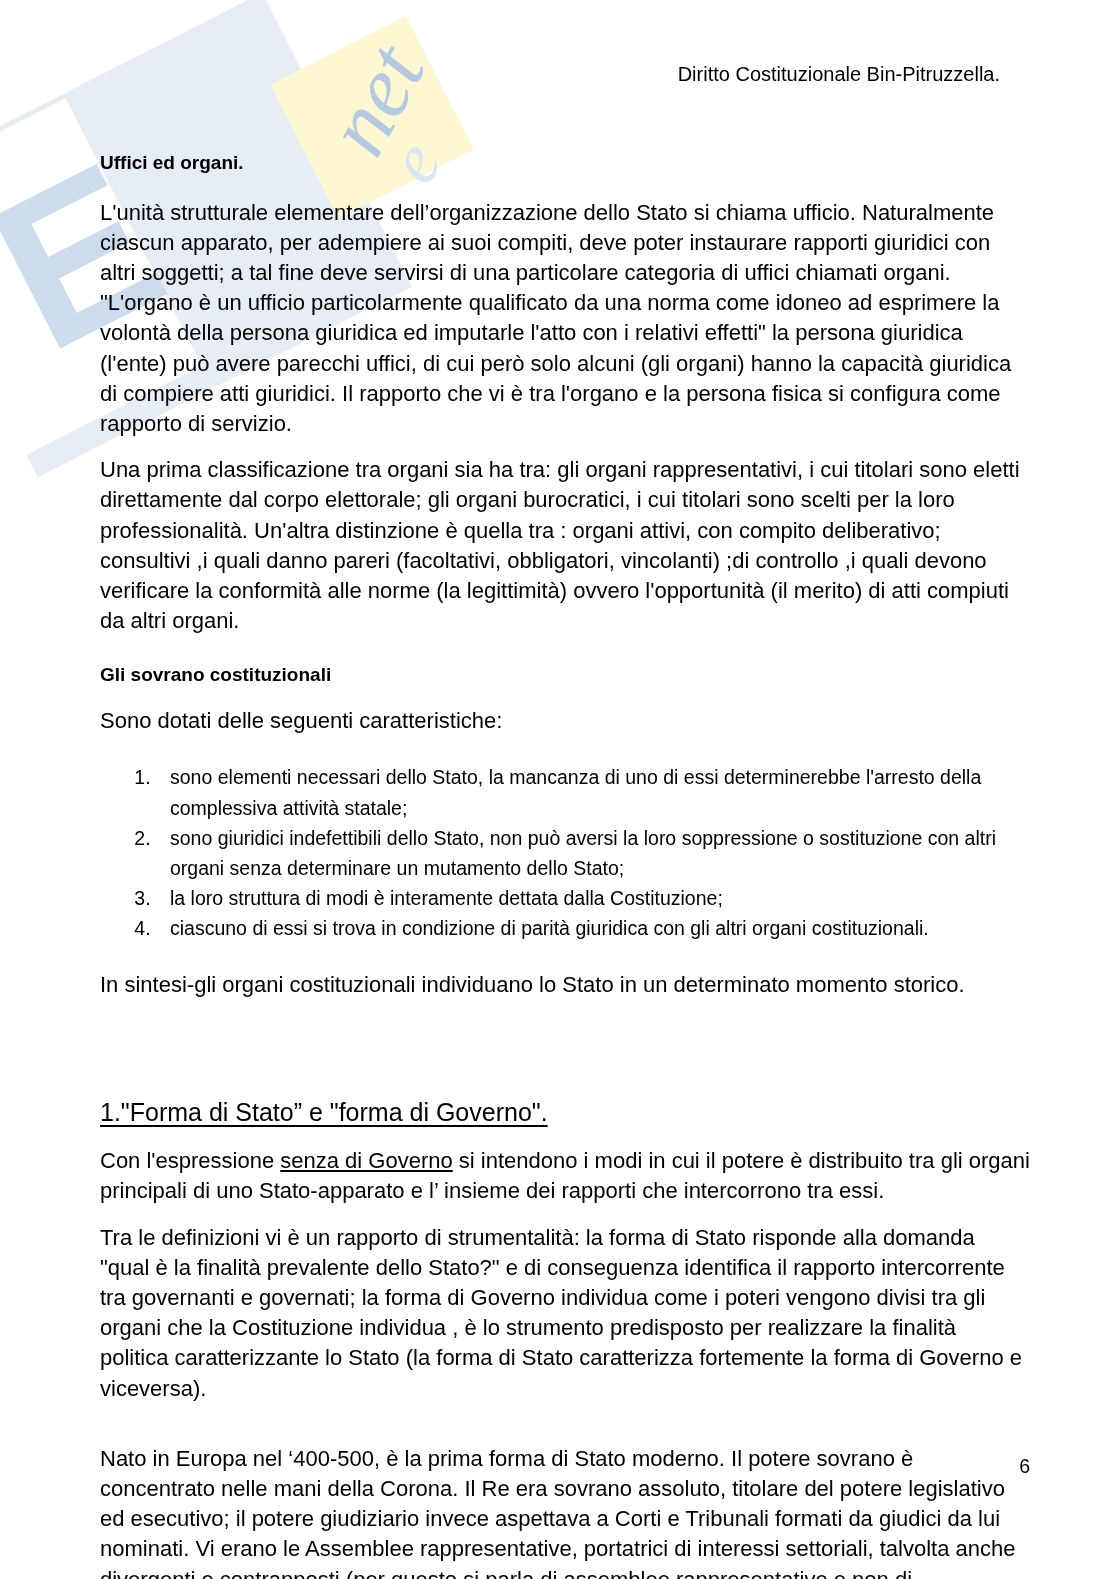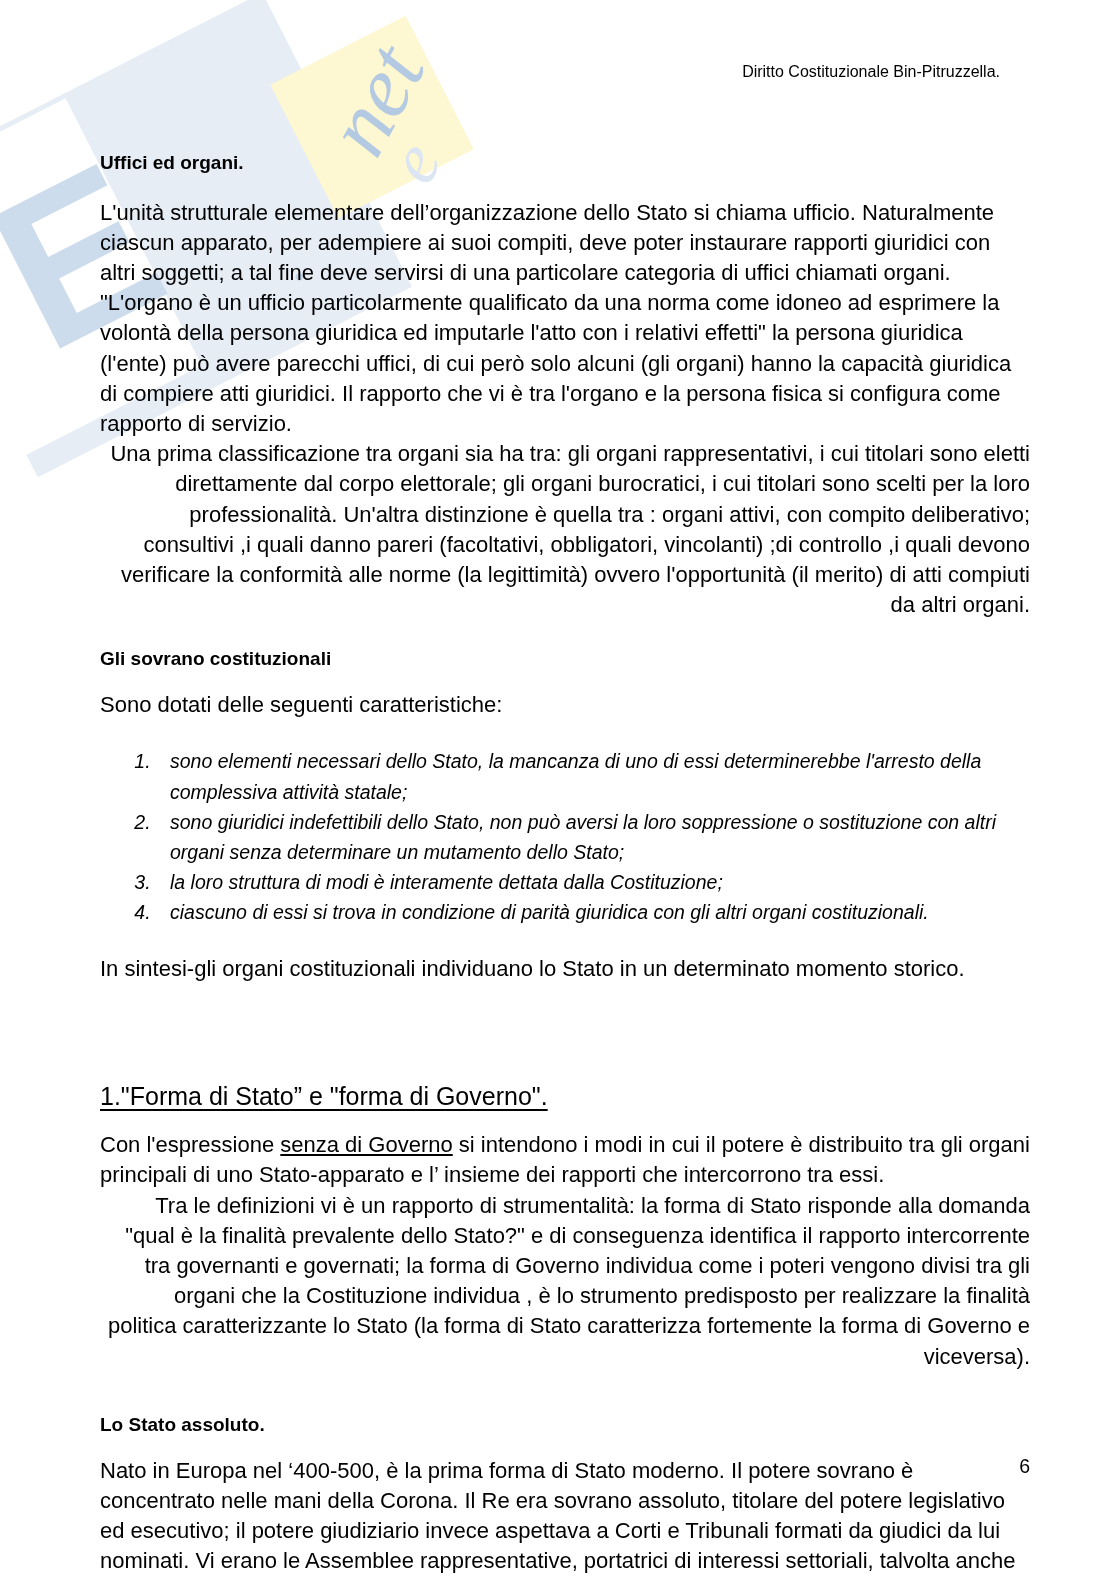--- a/index.html
+++ b/index.html
@@ -106,21 +106,21 @@
     inset: 0;
     z-index: 2;
   }
 
   .doc-header {
     position: absolute;
     left: 0;
     top: 63px;
     width: 1000px;
     text-align: right;
-    font-size: 16px;
+    font-size: 20px;
     color: #000;
   }
 
   .body-col {
     position: absolute;
     left: 100px;
     top: 150px;
     width: 930px;
   }
 
@@ -131,21 +131,21 @@
     line-height: 1.35;
   }
   h2.sec-head.tight { margin-bottom: 18px; }
 
   p.para {
     font-size: 22px;
     line-height: 30.2px;
     margin: 0;
     text-align: left;
   }
-  p.para + p.para { margin-top: 0; text-align: right; }
+  p.para + p.para { margin-top: 16px; }
 
   .gap-sm { height: 18px; }
   .gap-md { height: 26px; }
   .gap-lg { height: 40px; }
   .gap-xl { height: 96px; }
 
   h1.main-head {
     font-size: 25px;
     font-weight: normal;
     margin: 0;
@@ -160,21 +160,20 @@
 
   ol.num-list {
     margin: 0;
     padding: 0 0 0 56px;
     font-size: 19.5px;
     line-height: 30.2px;
   }
   ol.num-list li {
     margin: 0 0 0 0;
     padding-left: 14px;
-    font-style: italic;
   }
   ol.num-list li::marker {
     font-size: 19.5px;
   }
 
   u.inl { text-decoration: underline; text-underline-offset: 2px; }
 
   .page-num {
     position: absolute;
     right: 86px;
@@ -234,21 +233,20 @@
 
       <div class="gap-sm"></div>
 
 
       <p class="para indent"><span>Con l'espressione </span><u class="inl">senza di Governo</u><span> si intendono i modi in cui il potere è distribuito tra gli organi principali di uno Stato-apparato e l’ insieme dei rapporti che intercorrono tra essi.</span></p>
 
       <p class="para indent">Tra le definizioni vi è un rapporto di strumentalità: la forma di Stato risponde alla domanda "qual è la finalità prevalente dello Stato?" e di conseguenza identifica il rapporto intercorrente tra governanti e governati; la forma di Governo individua come i poteri vengono divisi tra gli organi che la Costituzione individua , è lo strumento predisposto per realizzare la finalità politica caratterizzante lo Stato (la forma di Stato caratterizza fortemente la forma di Governo e viceversa).</p>
 
       <div class="gap-lg"></div>
 
-      <h2 class="sec-head tight indent">Lo Stato assoluto.</h2>
 
       <p class="para indent">Nato in Europa nel ‘400-500, è la prima forma di Stato moderno. Il potere sovrano è concentrato nelle mani della Corona. Il Re era sovrano assoluto, titolare del potere legislativo ed esecutivo; il potere giudiziario invece aspettava a Corti e Tribunali formati da giudici da lui nominati. Vi erano le Assemblee rappresentative, portatrici di interessi settoriali, talvolta anche divergenti e contrapposti (per questo si parla di assemblee rappresentative e non di Parlamento). Il potere del Re non incontrava limiti legali in quanto era ritenuto di origine divina.</p>
 
     </div>
 
     <div class="page-num">6</div>
 
   </div>
 </div>
 

